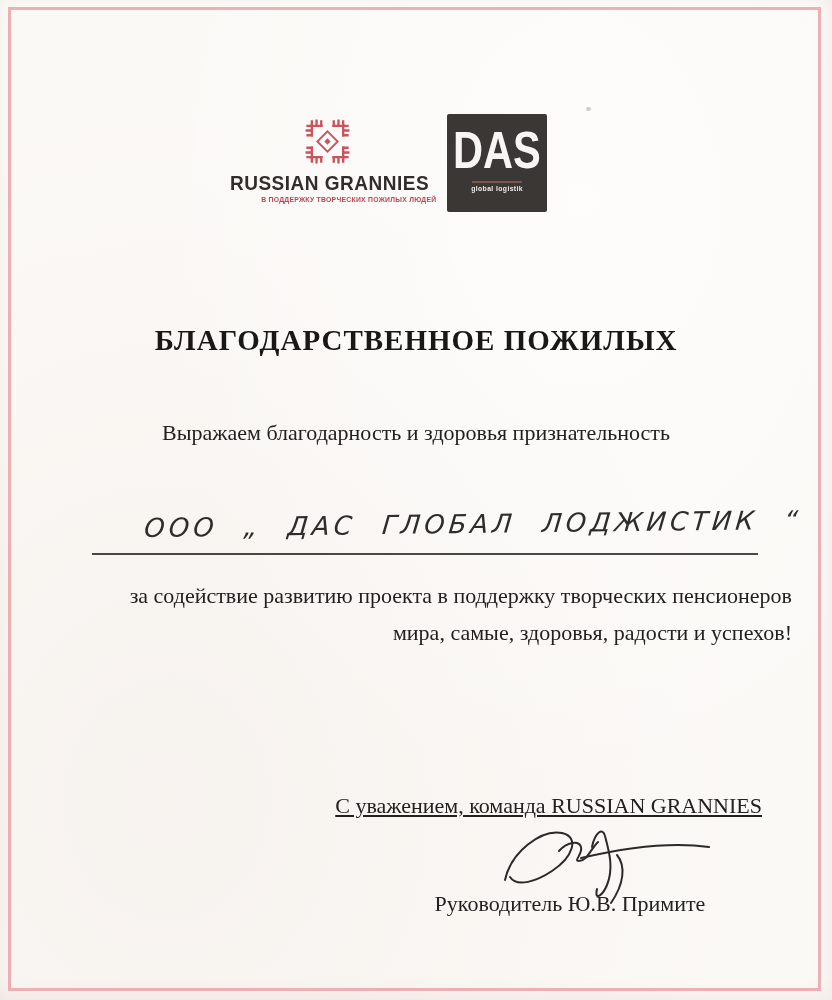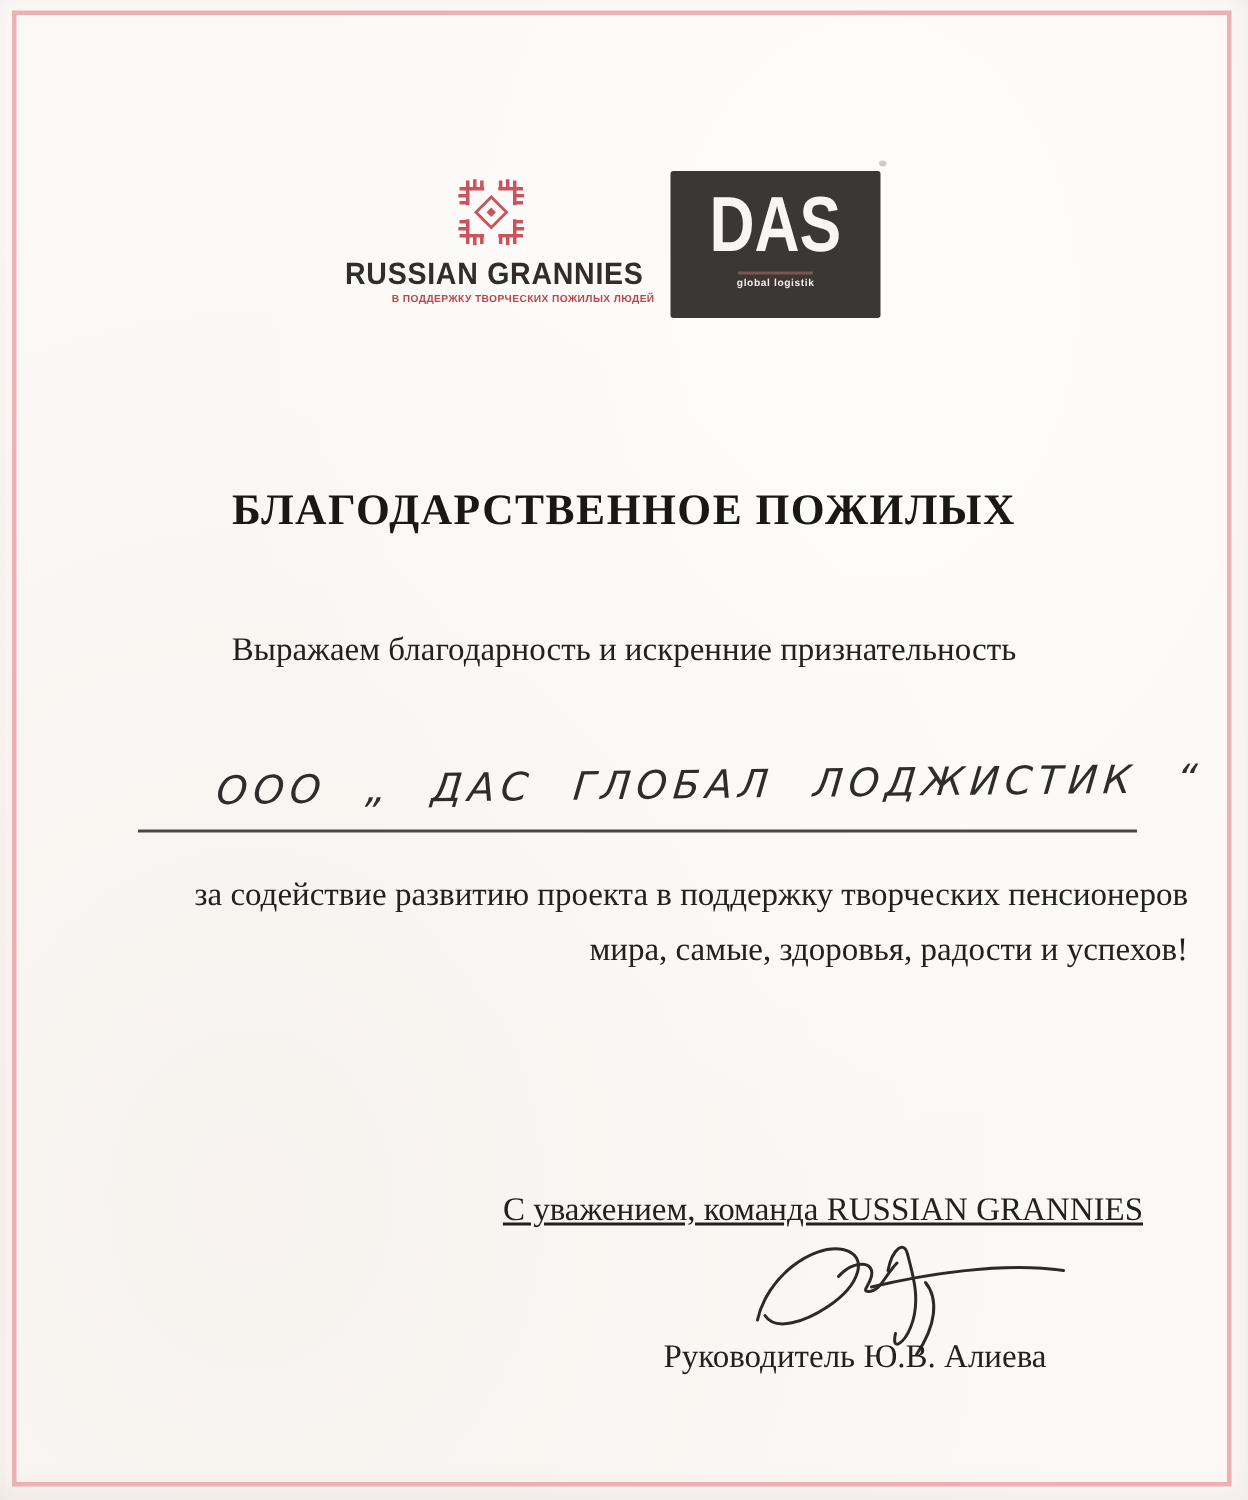--- a/index.html
+++ b/index.html
@@ -30,21 +30,21 @@
     color:#322c2a;white-space:nowrap;
   }
   .rg-tagline{
     margin-top:1px;
     font-family:"Liberation Sans", sans-serif;
     font-weight:bold;font-size:10px;letter-spacing:0.4px;
     transform:scale(0.68);transform-origin:center top;
     color:#bc4550;white-space:nowrap;
   }
   .das-logo{
-    position:absolute;left:447px;top:114px;width:140px;height:98px;
+    position:absolute;left:447px;top:114px;width:100px;height:98px;
     background:#3a3734;border-radius:2px;
     display:flex;flex-direction:column;align-items:center;
     font-family:"Liberation Sans", sans-serif;
   }
   .das-name{
     margin-top:10px;
     font-weight:bold;font-size:52px;line-height:1;
     transform:scaleX(0.8);
     color:#f7f6f4;letter-spacing:0;
   }
@@ -121,21 +121,21 @@
   <div class="das-logo">
     <div class="das-name">DAS</div>
     <div class="das-divider"></div>
     <div class="das-subtitle">global logistik</div>
   </div>
 
   <div class="speck"></div>
 
   <div class="title">БЛАГОДАРСТВЕННОЕ ПОЖИЛЫХ</div>
 
-  <div class="intro">Выражаем благодарность и искренние признательность</div>
+  <div class="intro">Выражаем благодарность и здоровья признательность</div>
 
   <div class="handwritten">ООО „ ДАС ГЛОБАЛ ЛОДЖИСТИК “</div>
   <div class="recipient-underline"></div>
 
   <div class="body-par">
     <div>за содействие развитию проекта в поддержку творческих пенсионеров</div>
     <div>мира, самые, здоровья, радости и успехов!</div>
   </div>
 
   <div class="signoff">С уважением, команда RUSSIAN GRANNIES</div>
@@ -143,14 +143,14 @@
   <svg class="signature" viewBox="0 0 225 95" width="225" height="95" aria-hidden="true">
     <g fill="none" stroke="#2b2a29" stroke-width="2" stroke-linecap="round">
       <path d="M10 64 C16 36 46 13 67 17 C85 21 78 41 57 55 C42 65 22 72 15 61"></path>
       <path d="M64 35 C72 26 84 24 86 31 C88 38 78 45 84 45 C92 45 95 34 103 26"></path>
       <path d="M97 31 C100 16 108 11 110 20 C114 35 119 52 112 69 C108 79 99 86 102 73"></path>
       <path d="M86 42 C120 34 172 25 214 31"></path>
       <path d="M122 39 C131 50 129 68 116 87"></path>
     </g>
   </svg>
 
-  <div class="signatory">Руководитель Ю.В. Алиева</div>
+  <div class="signatory">Руководитель Ю.В. Примите</div>
 </div>
 
 </body></html>

